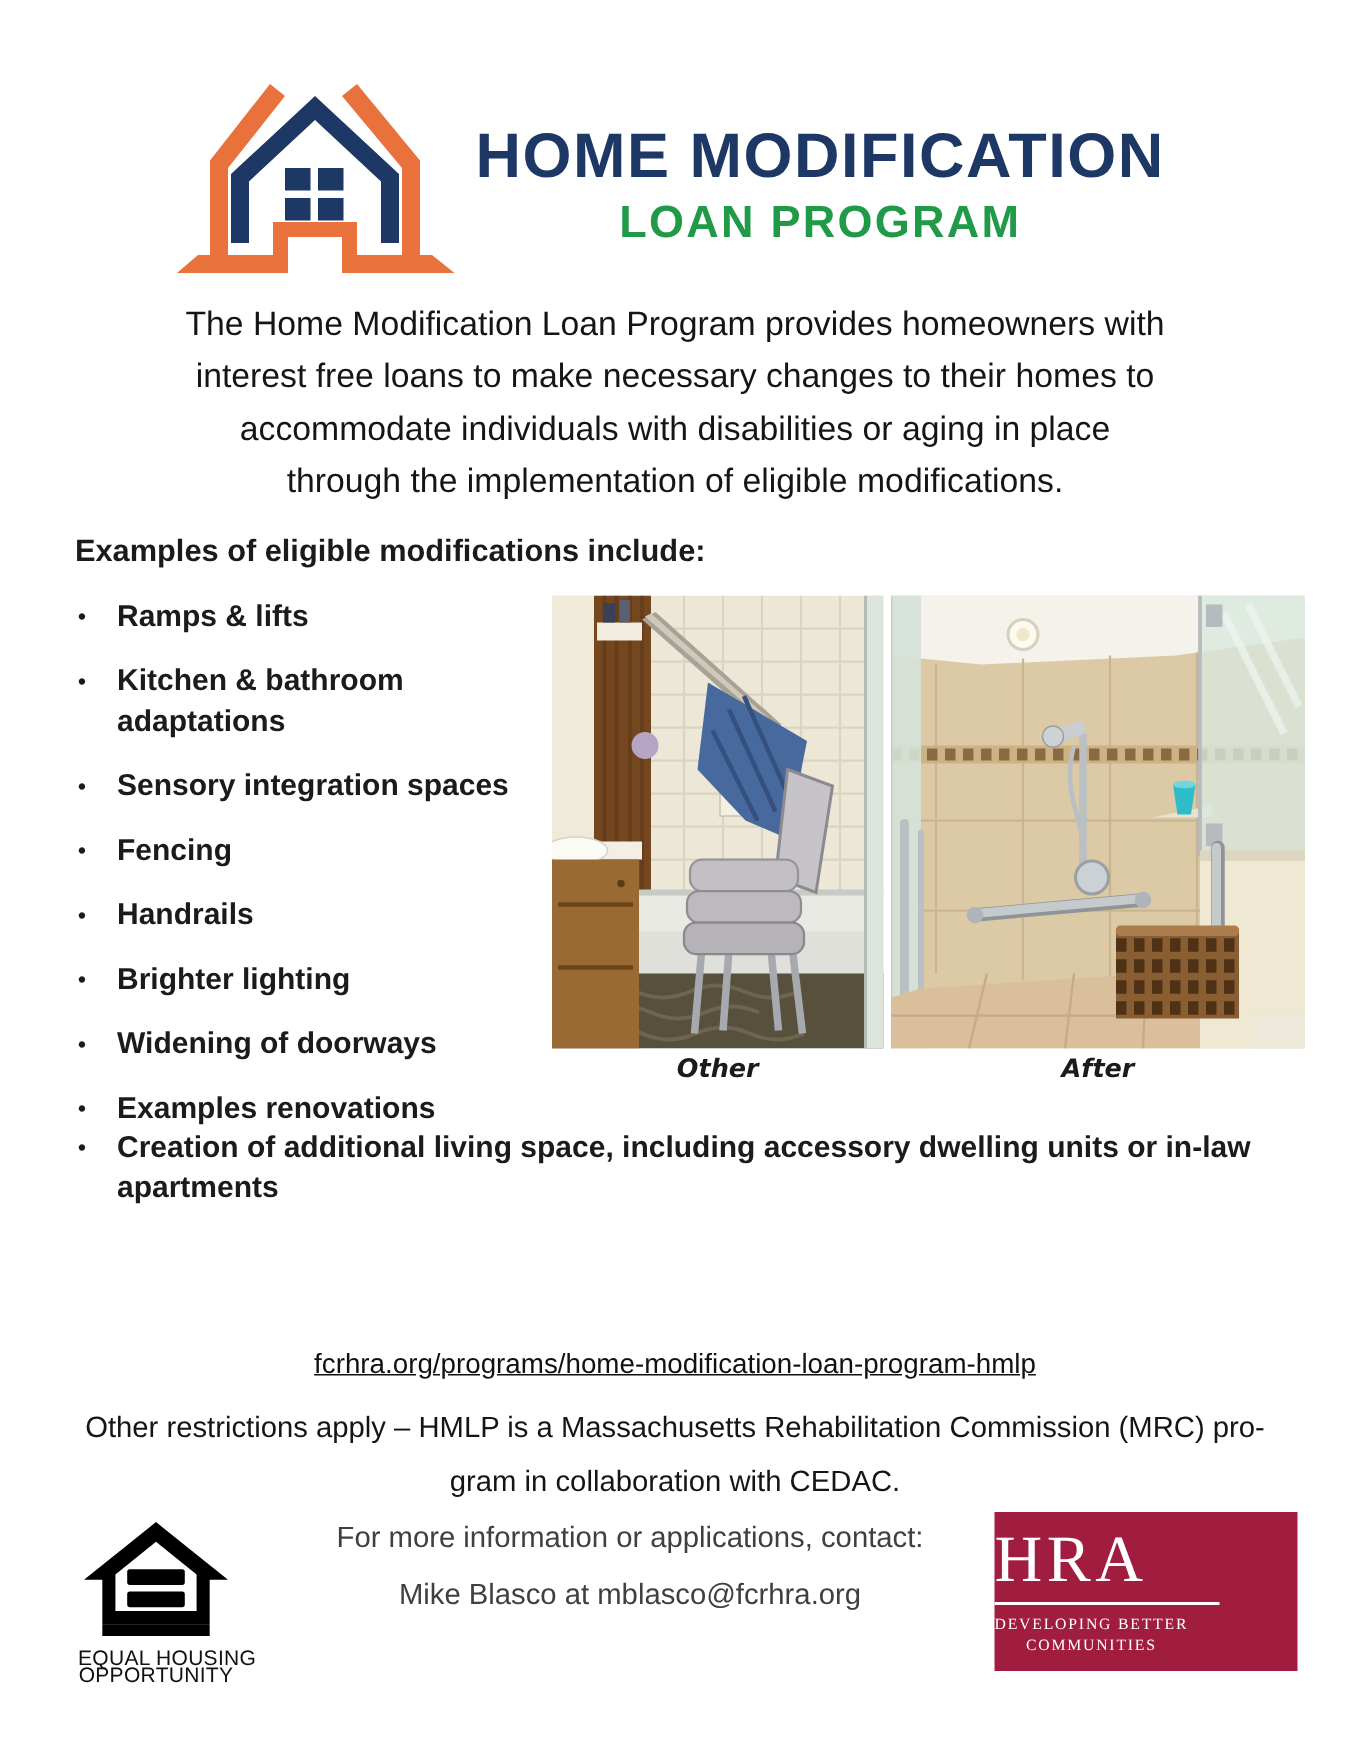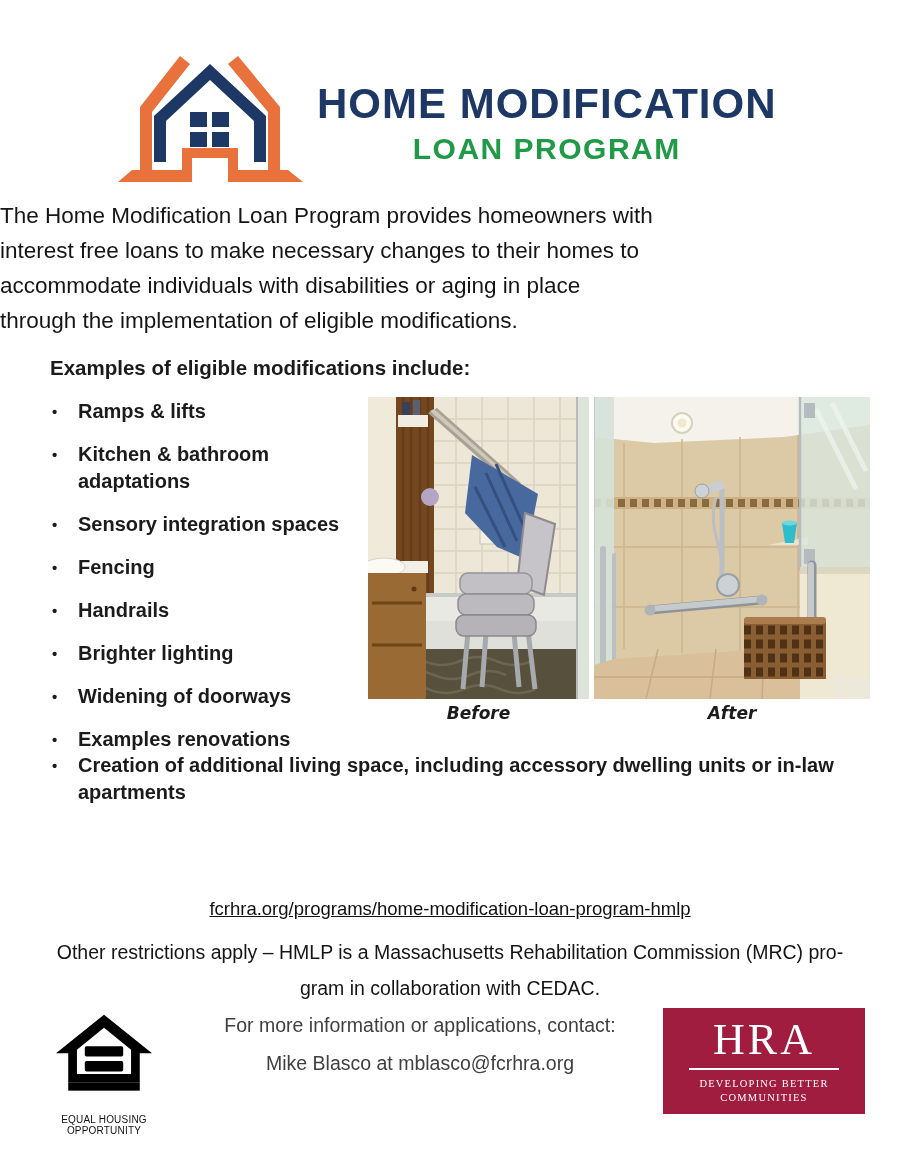--- a/index.html
+++ b/index.html
@@ -10,21 +10,21 @@
   body{background:#fff; font-family:"Liberation Sans", sans-serif; color:var(--text);}
   .page{position:relative; width:900px; height:1165px; background:#ffffff; overflow:hidden; margin:0 auto;}
 
   
   .logo-row{position:absolute; top:50px; left:118px; display:flex; align-items:flex-start;}
   .brand-titles{margin-top:32px; margin-left:14px;}
   .brand-title{font-size:42px; font-weight:700; letter-spacing:1px; color:var(--navy); line-height:1.05;}
   .brand-subtitle{font-size:30px; font-weight:700; letter-spacing:1.5px; color:var(--green); text-align:center; margin-top:6px;}
 
   
-  .intro{position:absolute; top:198px; left:0; width:900px; font-size:22.5px; line-height:35px; color:#151515;}
+  .intro{position:absolute; top:198px; left:0; width:900px; text-align:center; font-size:22.5px; line-height:35px; color:#151515;}
 
   
   .examples-heading{position:absolute; top:356px; left:50px; font-size:20.5px; font-weight:700;}
   .bullets{position:absolute; top:398px; left:50px; width:315px; list-style:none;}
   .bullets li, .final-bullet{display:flex; font-size:20px; font-weight:700; line-height:27px;}
   .bullets li{margin-bottom:16px;}
   .dot{width:28px; flex:0 0 28px; font-size:15px; line-height:27px; text-align:left; padding-left:2px;}
   .final-bullet{position:absolute; top:752px; left:50px; width:832px;}
 
   
@@ -34,25 +34,25 @@
   .photo-caption{margin-top:4px; font-family:"DejaVu Sans", sans-serif; font-style:italic; font-weight:700; font-size:17px;}
 
   
   .link-row{position:absolute; top:898px; width:900px; text-align:center; font-size:18.5px;}
   .link-row a{color:#111; text-decoration:underline;margin-top:47px;}
   .restrictions{position:absolute; top:934px; width:900px; text-align:center; font-size:19.5px; line-height:36px; color:#151515;}
   .contact{position:absolute; top:1006px; left:140px; width:560px; text-align:center; font-size:19.5px; line-height:38px; color:#404040;}
 
   
   .eho{position:absolute; top:1014px; left:52px; width:104px; text-align:center;}
-  .eho-text{font-size:10px; letter-spacing:.2px; line-height:11px; color:#111; margin-top:16px; white-space:nowrap;}
+  .eho-text{font-size:14px; letter-spacing:.2px; line-height:11px; color:#111; margin-top:1px; white-space:nowrap;}
 
   
   .hra{position:absolute; top:1008px; left:663px; width:202px; height:106px; background:var(--maroon);
-       display:flex; flex-direction:column; align-items:center; justify-content:center; color:#fff;
+       display:flex; flex-direction:column; align-items:flex-start; justify-content:center; color:#fff;
        font-family:"Liberation Serif", serif;}
   .hra-acronym{font-size:44px; line-height:44px; letter-spacing:3px;}
   .hra-rule{width:150px; height:2px; background:#fff; margin:6px 0 7px;}
   .hra-tagline{font-size:10.5px; letter-spacing:1.2px; line-height:14px; text-align:center;}
 </style>
 </head>
 <body>
 
 <div class="page">
 
@@ -162,21 +162,21 @@
         <rect x="90" y="197" width="76" height="21" rx="8" fill="#bcbabf" stroke="#8f8d92" stroke-width="1.5"></rect>
         <rect x="88" y="218" width="80" height="21" rx="8" fill="#b5b3b8" stroke="#8a888d" stroke-width="1.5"></rect>
         <rect x="0" y="164" width="60" height="12" fill="#f2efe6"></rect>
         <ellipse cx="16" cy="170" rx="21" ry="9" fill="#fbfaf5" stroke="#d6d3c8"></ellipse>
         <rect x="0" y="176" width="58" height="126" fill="#9a6a35"></rect>
         <path d="M4 206H54 M4 248H54" stroke="#6d4517" stroke-width="3" fill="none"></path>
         <circle cx="46" cy="192" r="2.5" fill="#5d3a12"></circle>
         <rect x="209" y="0" width="12" height="302" fill="#dde4db"></rect>
         <path d="M209 0V302" stroke="#b6bcb7" stroke-width="2"></path>
       </svg>
-      <figcaption class="photo-caption">Before</figcaption>
+      <figcaption class="photo-caption">Other</figcaption>
     </figure>
 
     <figure class="photo-fig">
       <svg class="photo-frame" width="276" height="302" viewBox="0 0 276 302">
         <rect width="276" height="302" fill="#dcc9a6"></rect>
         <polygon points="0,0 276,0 276,28 190,40 60,46 0,40" fill="#f4f2ea"></polygon>
         <circle cx="88" cy="26" r="10" fill="#fdfaef" stroke="#d5d1c1" stroke-width="2"></circle>
         <circle cx="88" cy="26" r="4.5" fill="#efe8cd"></circle>
         <path d="M30 46V252 M88 42V256 M146 40V258 M204 38V240" stroke="#cbb58e" stroke-width="1.5" fill="none"></path>
         <path d="M0 150H206 M0 210H206" stroke="#cbb58e" stroke-width="1.5" fill="none"></path>

